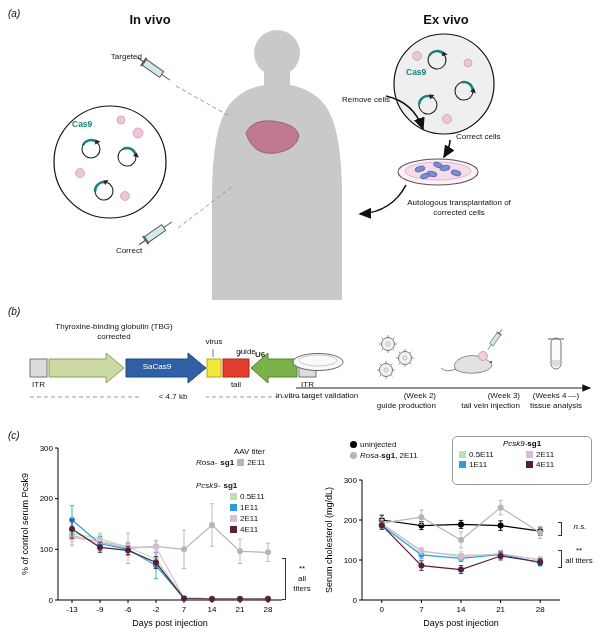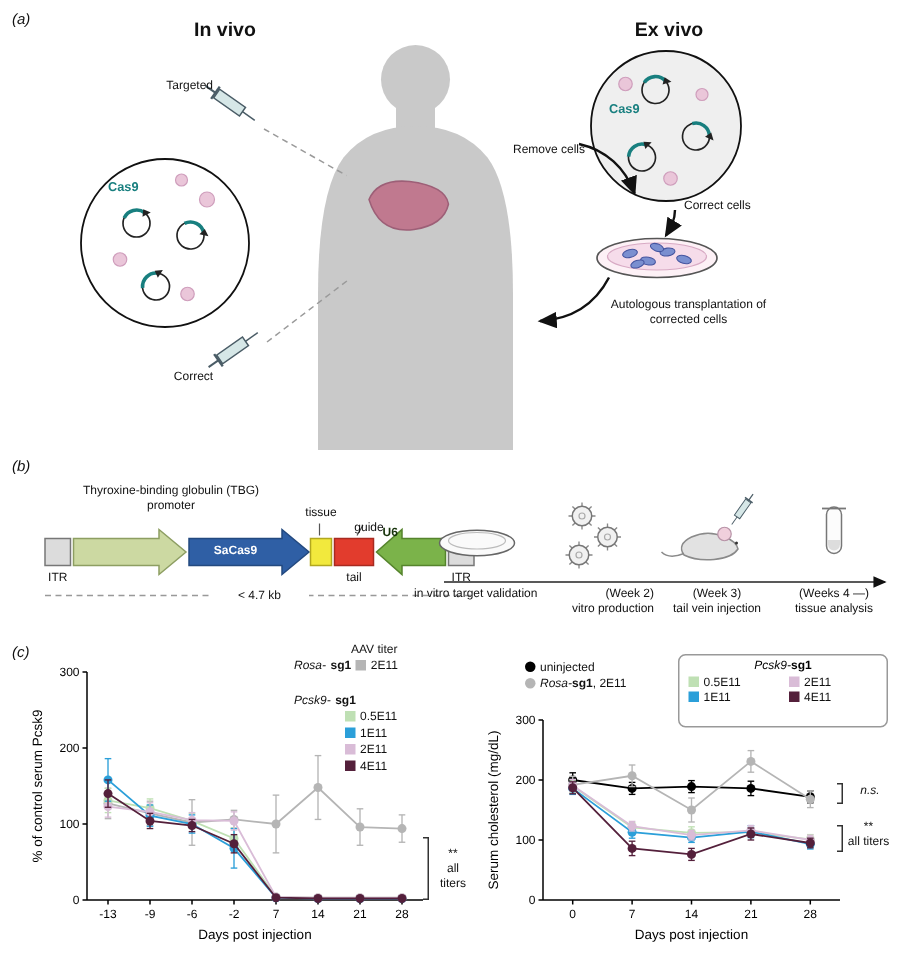--- a/index.html
+++ b/index.html
@@ -152,39 +152,39 @@
   </g>
   <g>
     <rect x="551" y="38" width="10" height="31" rx="5" fill="#fcfcfc" stroke="#777" stroke-width="1"></rect>
     <line x1="548" y1="39" x2="564" y2="39" stroke="#777" stroke-width="1.2"></line>
     <path d="M 552 60 v 3 a 4 4 0 0 0 8 0 v -3 z" fill="#dddddd"></path>
   </g>
   <line x1="296" y1="88" x2="590" y2="88" stroke="#222" stroke-width="1.1" marker-end="url(#ah)"></line>
 </svg>
 
 <div class="abs panel-label" style="left:8px;top:306px">(b)</div>
-<div class="abs lbl" style="left:52px;top:322px;width:124px;text-align:center">Thyroxine-binding globulin (TBG) promoter</div>
-<div class="abs lbl" style="left:186px;top:337px;width:56px;text-align:center">tissue</div>
+<div class="abs lbl" style="left:52px;top:322px;width:124px;text-align:center">Thyroxine-binding globulin (TBG) corrected</div>
+<div class="abs lbl" style="left:186px;top:337px;width:56px;text-align:center">virus</div>
 <div class="abs lbl" style="left:226px;top:347px;width:40px;text-align:center">guide</div>
-<div class="abs lbl" style="left:126px;top:362px;width:62px;text-align:center;color:#fff;font-weight:bold">SaCas9</div>
+<div class="abs lbl" style="left:126px;top:362px;width:62px;text-align:center;color:#fff;font-weight:normal">SaCas9</div>
 <div class="abs lbl" style="left:255px;top:350px;width:36px;text-align:left;font-weight:bold;color:#16330a">U6</div>
 <div class="abs lbl" style="left:20px;top:380px;width:37px;text-align:center">ITR</div>
 <div class="abs lbl" style="left:289px;top:380px;width:37px;text-align:center">ITR</div>
 <div class="abs lbl" style="left:211px;top:380px;width:50px;text-align:center">tail</div>
 <div class="abs lbl" style="left:140px;top:392px;width:66px;text-align:center;background:#fff">&lt; 4.7 kb</div>
 
 <div class="abs lbl" style="left:276px;top:391px;width:84px;text-align:left">
   <div></div>
   <div>in vitro target validation</div>
 </div>
 <div class="abs lbl" style="left:352px;top:391px;width:84px;text-align:right">
   <div>(Week 2)</div>
-  <div>vitro production</div>
-</div>
-<div class="abs lbl" style="left:436px;top:391px;width:84px;text-align:center">
+  <div>guide production</div>
+</div>
+<div class="abs lbl" style="left:436px;top:391px;width:84px;text-align:right">
   <div>(Week 3)</div>
   <div>tail vein injection</div>
 </div>
 <div class="abs lbl" style="left:514px;top:391px;width:84px;text-align:center">
   <div>(Weeks 4 —)</div>
   <div>tissue analysis</div>
 </div>
 
 <div class="abs panel-label" style="left:8px;top:430px">(c)</div>
 
@@ -389,21 +389,21 @@
       <line x1="219.8" y1="160.48" x2="224.2" y2="160.48" stroke="#54203b" stroke-width="0.9"></line>
       <line x1="219.8" y1="161.49333333333334" x2="224.2" y2="161.49333333333334" stroke="#54203b" stroke-width="0.9"></line>
       <circle cx="222" cy="160.98666666666668" r="3" fill="#54203b"></circle>
       <line x1="250" y1="161.49333333333334" x2="250" y2="160.48" stroke="#54203b" stroke-width="0.9"></line>
       <line x1="247.8" y1="160.48" x2="252.2" y2="160.48" stroke="#54203b" stroke-width="0.9"></line>
       <line x1="247.8" y1="161.49333333333334" x2="252.2" y2="161.49333333333334" stroke="#54203b" stroke-width="0.9"></line>
       <circle cx="250" cy="160.98666666666668" r="3" fill="#54203b"></circle>
     </g>
   </svg>
 
-<div class="abs" style="left:196px;top:427px">
+<div class="abs" style="left:196px;top:446px">
   <div class="lg-row" style="margin-left:38px">
       <span>AAV titer</span>
     </div>
   <div class="lg-row">
     <span class="gene">Rosa-</span>
       <span class="tail">sg1</span>
     <span class="sw" style="background: rgb(181, 181, 181);"></span>
     <span>2E11</span>
   </div>
   <div class="lg-row" style="margin-top:12px">

